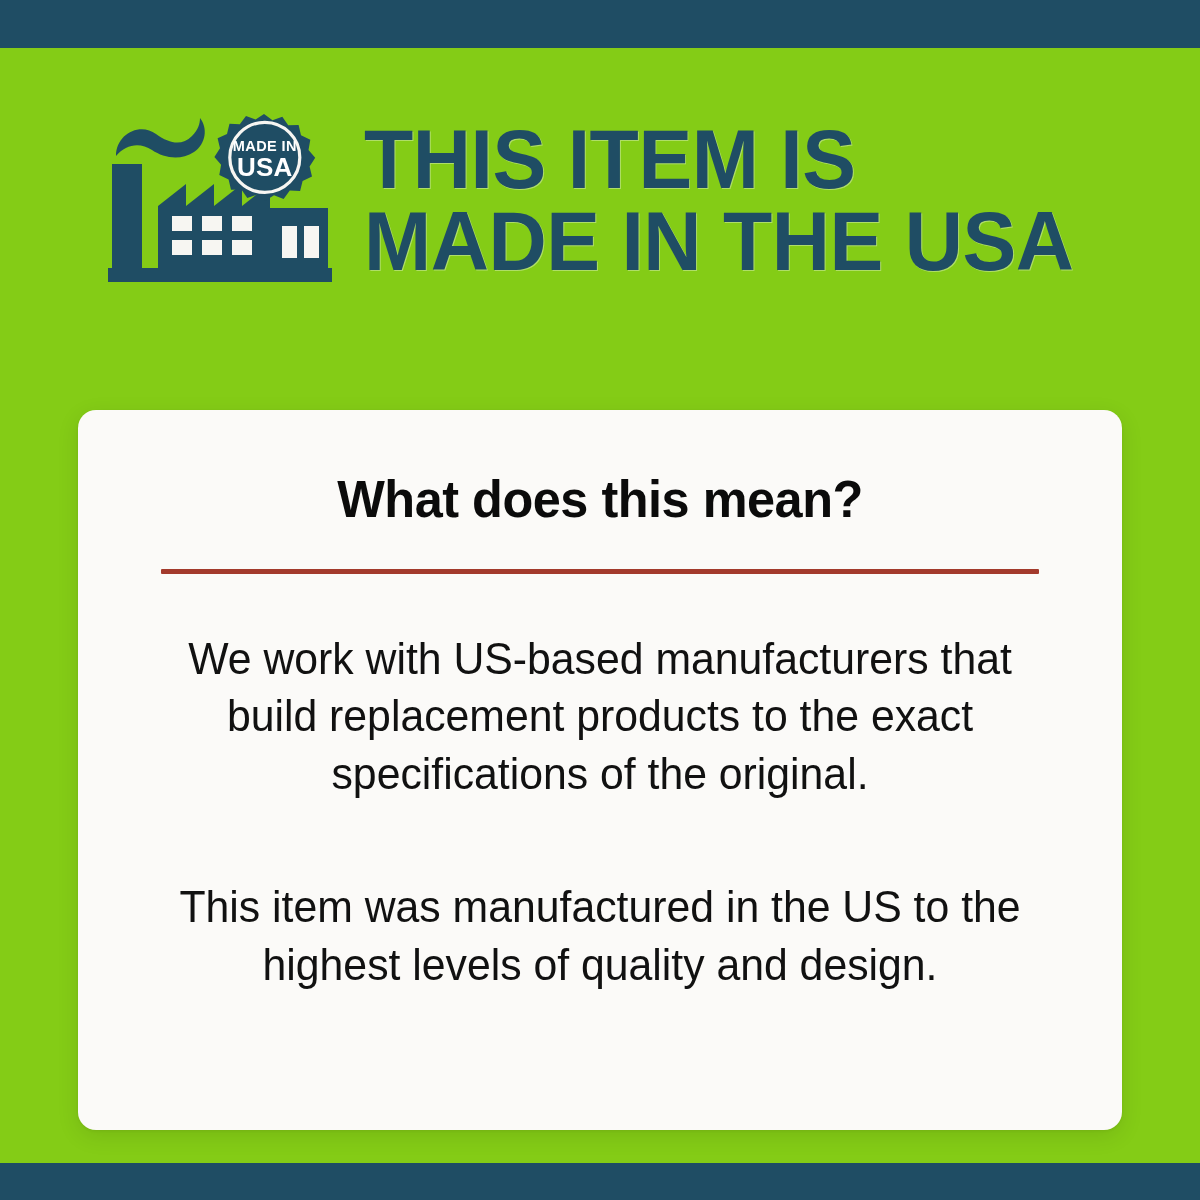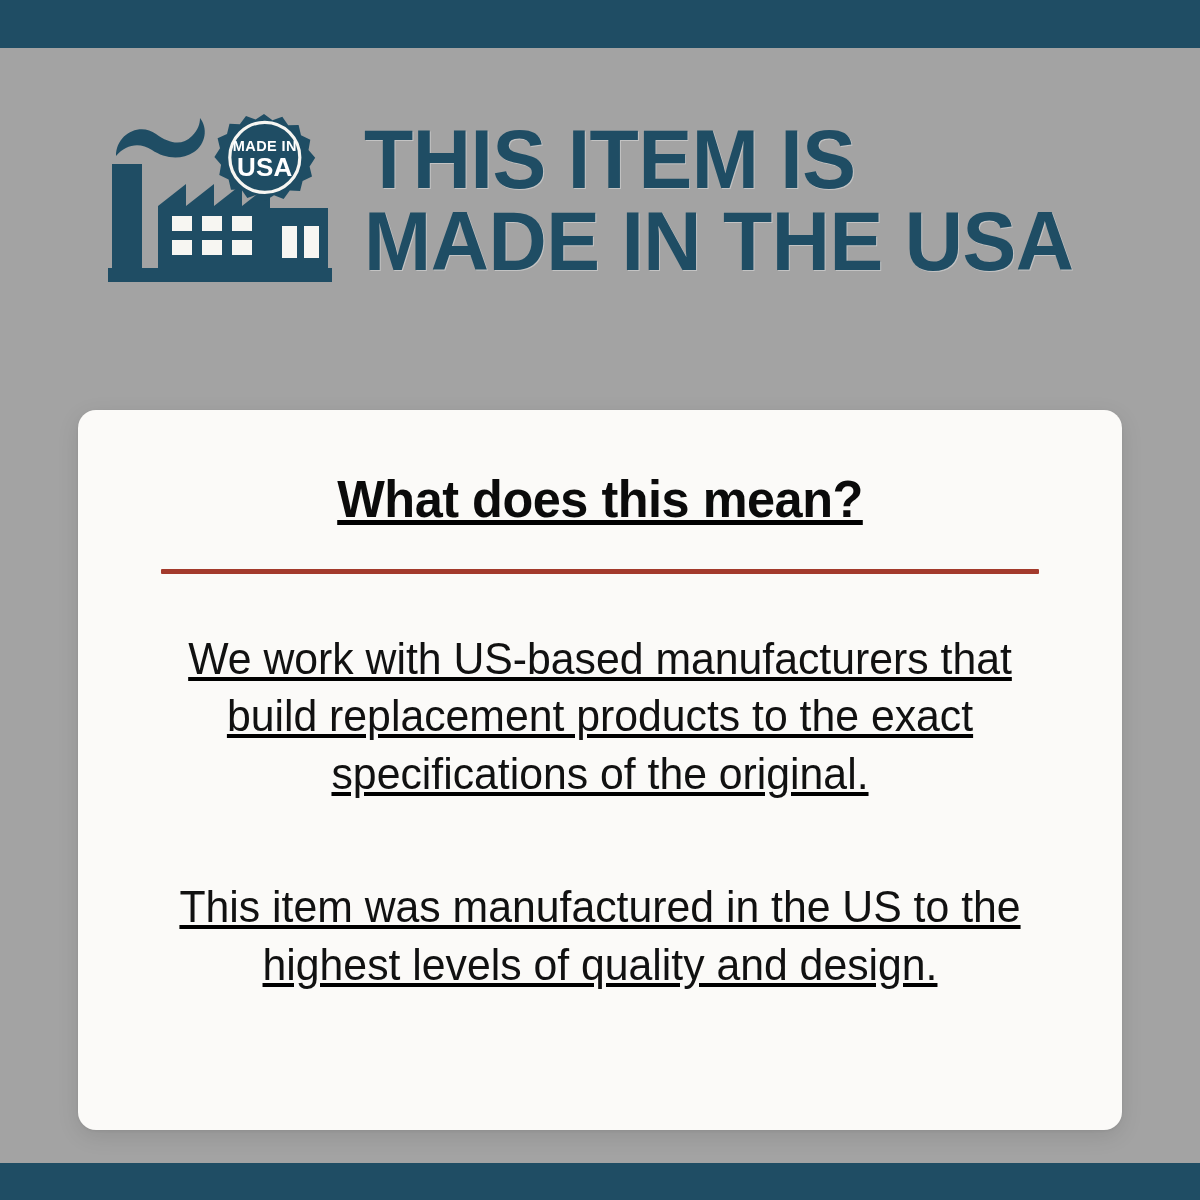--- a/index.html
+++ b/index.html
@@ -25,21 +25,21 @@
     background:#1f4d64;
   }
   .bar-top    { top:0;    height:48px; }
   .bar-bottom { bottom:0; height:37px; }
 
   
   .canvas {
     position:absolute;
     top:48px; left:0;
     width:1200px; height:1115px;
-    background:#a3a3a3;
+    background:#84cc16;
   }
 
   
   .header {
     position:absolute;
     top:52px; left:100px;
     width:1060px; height:200px;
     display:flex;
     align-items:center;
     gap:26px;
@@ -67,21 +67,20 @@
   
   .card {
     position:absolute;
     top:362px; left:78px;
     width:1044px; height:720px;
     background:#fbfaf8;
     border-radius:18px;
     box-shadow:0 6px 22px rgba(0,0,0,.10),
                0 1px 3px rgba(0,0,0,.06);
     padding:0 62px;
-    text-decoration:underline;
   }
 
   .card-title {
     margin-top:62px;
     text-align:center;
     color:#0b0b0b;
     font-weight:700;
     font-size:52px;
     line-height:1.05;
     letter-spacing:-0.5px;

